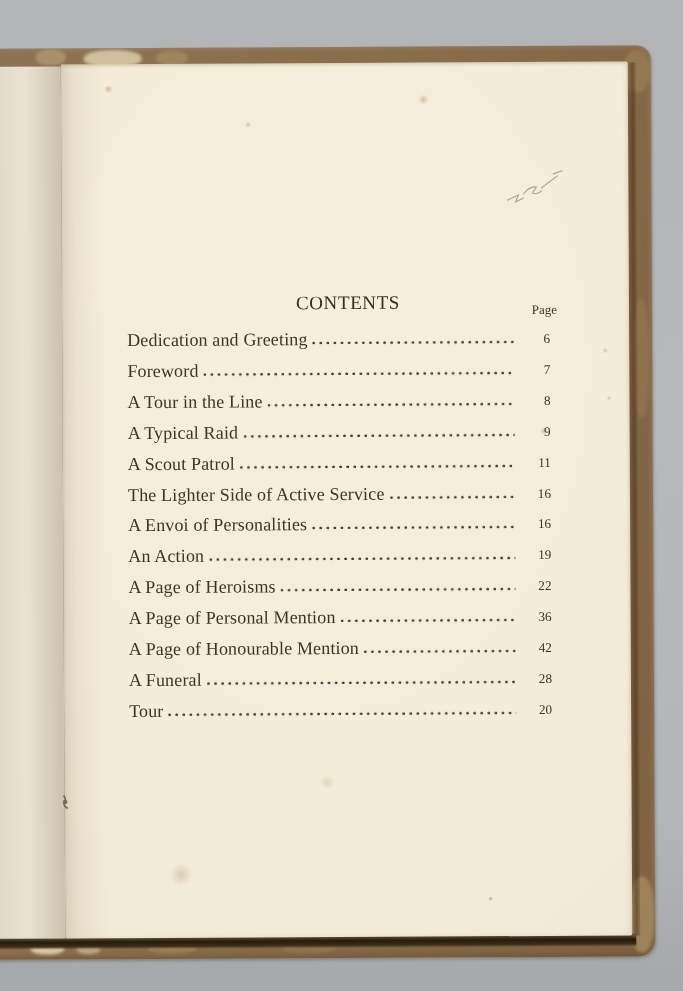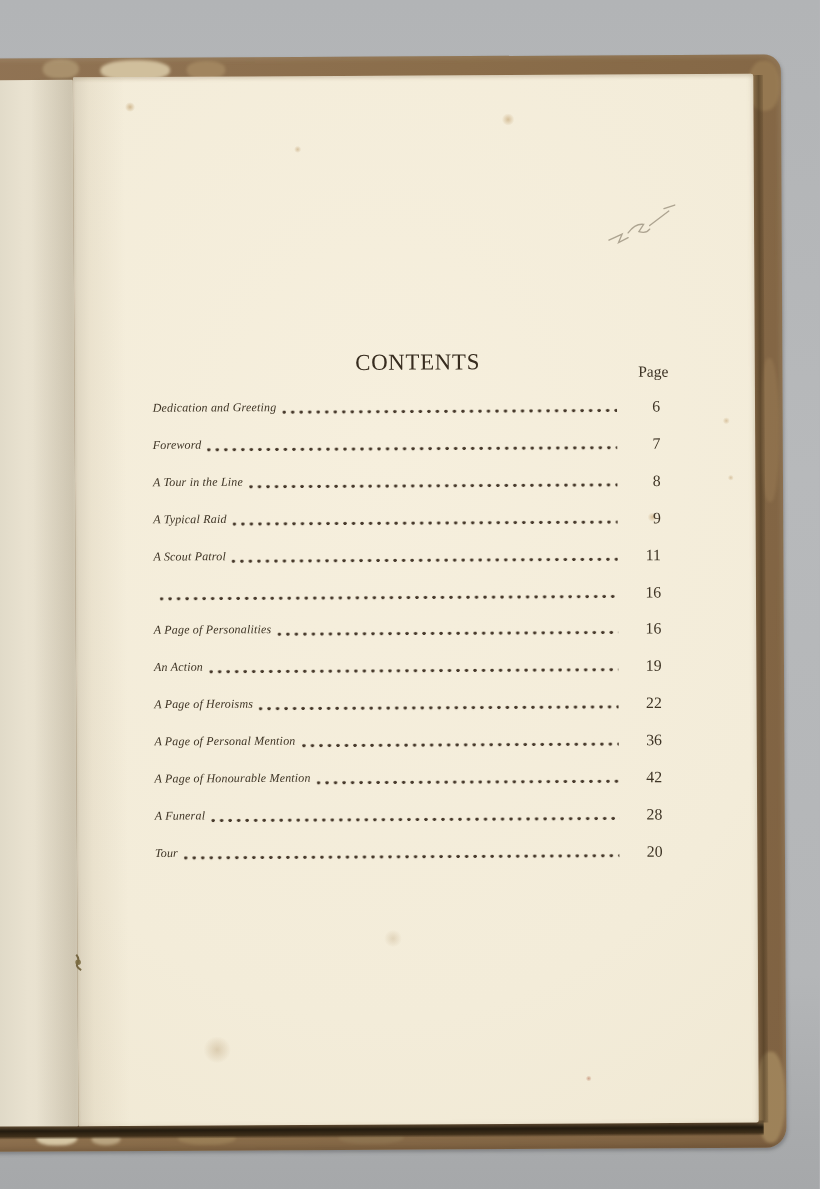--- a/index.html
+++ b/index.html
@@ -56,21 +56,21 @@
     text-align: center; text-indent: 14px;
     font-size: 19px; letter-spacing: 0.6px; color: #372c1f;
   }
   .page-col-label {
     position: absolute; top: 303px; right: -2px;
     font-size: 13px; color: #3e3426;
   }
   .toc-rows { position: absolute; top: 332px; left: 0; width: 100%; }
   .toc-row { height: 30.92px; display: flex; align-items: flex-start; }
   .toc-row .t {
-    font-size: 10px; line-height: 15px; white-space: nowrap; letter-spacing: 0.15px; font-style: italic;
+    font-size: 18px; line-height: 15px; white-space: nowrap; letter-spacing: 0.15px;
   }
   .toc-row .dots {
     flex: 1; height: 4px; margin: 9px 2px 0 5px;
     background-image: radial-gradient(circle at 1.6px 1.9px, #46382a 1.15px, rgba(70,56,42,0) 1.6px);
     background-size: 7.1px 4px; background-repeat: repeat-x;
   }
   .toc-row .n {
     width: 34px; padding-right: 5px; text-align: right;
     font-size: 13.2px; line-height: 15px;
   }
@@ -151,25 +151,26 @@
             <span class="t">A Typical Raid</span>
             <span class="dots"></span>
             <span class="n">9</span>
           </div>
           <div class="toc-row">
             <span class="t">A Scout Patrol</span>
             <span class="dots"></span>
             <span class="n">11</span>
           </div>
           <div class="toc-row">
+            <span class="t">The Lighter Side of Active Service</span>
             <span class="dots"></span>
             <span class="n">16</span>
           </div>
           <div class="toc-row">
-            <span class="t">A Page of Personalities</span>
+            <span class="t">A Envoi of Personalities</span>
             <span class="dots"></span>
             <span class="n">16</span>
           </div>
           <div class="toc-row">
             <span class="t">An Action</span>
             <span class="dots"></span>
             <span class="n">19</span>
           </div>
           <div class="toc-row">
             <span class="t">A Page of Heroisms</span>

